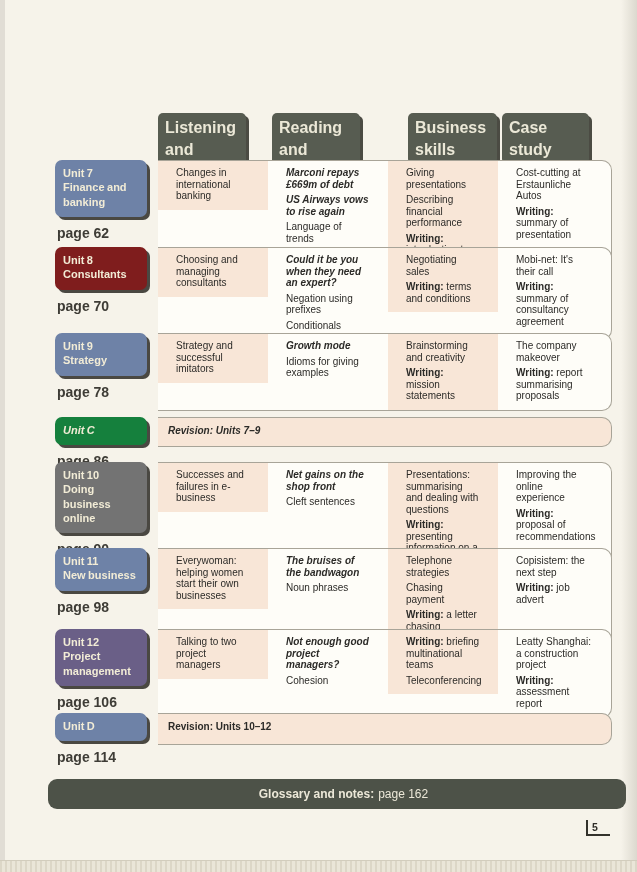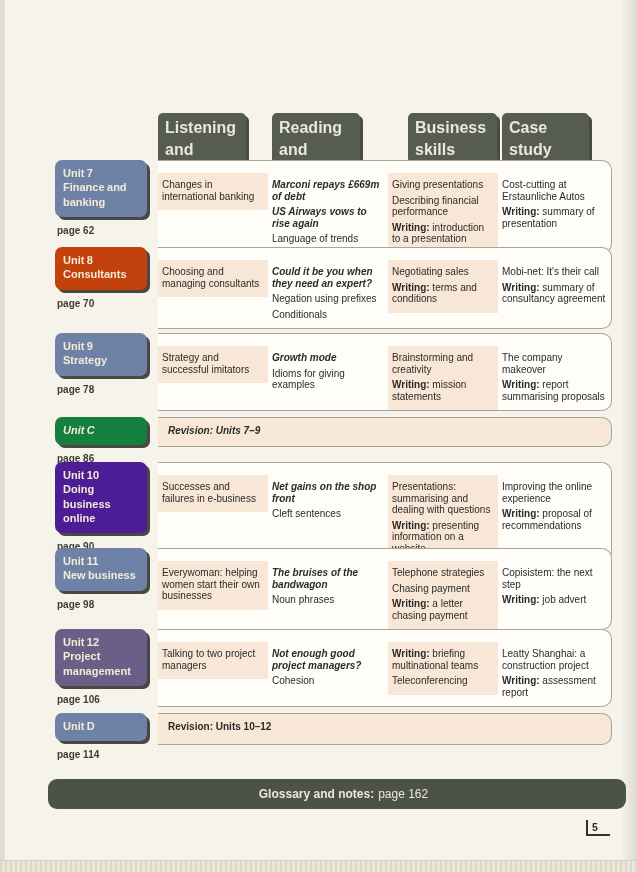--- a/index.html
+++ b/index.html
@@ -12,26 +12,26 @@
   
   .htab{position:absolute;top:113px;background:var(--header-tab,#575c51);color:#ebe8d7;
         font-size:16px;font-weight:700;line-height:1.35;padding:4px 7px;border-radius:5px;
         box-shadow:3px 3px 0 rgba(45,45,38,.85);box-sizing:border-box;word-spacing:-.3px;}
 
   
   .row{position:absolute;left:55px;width:557px;}
   .unit-col{position:absolute;left:0;top:0;width:100px;}
   .unit-tab{width:92px;box-sizing:border-box;border-radius:7px;padding:6px 8px 8px;color:var(--tab-text,#f2ecd6);
             font-size:11px;font-weight:700;line-height:1.3;box-shadow:3px 3px 0 rgba(50,48,42,.88);word-spacing:-.6px;}
-  .page-ref{margin:8px 0 0 2px;font-size:10px;font-weight:700;color:#3e3c36;}
+  .page-ref{margin:8px 0 0 2px;font-size:14px;font-weight:700;color:#3e3c36;}
   .content{position:absolute;left:103px;top:0;width:454px;box-sizing:border-box;background:#fefdf8;
            border:1px solid #a8a498;border-left:none;border-radius:0 10px 10px 0;}
   .grid{display:grid;grid-template-columns:110px 120px 110px 1fr;}
   .cell{min-width:0;}
-  .cin{padding:6px 4px 8px;margin-top:12px;}
+  .cin{padding:6px 18px 8px;}
   .cell.tint .cin{background:var(--peach,#f8e6d7);}
   .item{font-size:10px;line-height:1.15;color:var(--text-dark,#2c2b28);margin:0 0 4px;}
   .item:last-child{margin-bottom:0;}
   .item.it{font-style:italic;font-weight:700;}
   .item b{font-weight:700;}
   .content.rev{background:var(--peach,#f8e6d7);min-height:30px;}
   .content.rev b{display:block;padding:7px 10px;font-size:10px;color:var(--text-dark,#2c2b28);}
 
   
   .footer{position:absolute;left:48px;top:779px;width:565px;height:30px;background:var(--footer,#4d5248);
@@ -94,21 +94,21 @@
           <div class="cell">
             <div class="cin">
               <div class="item">Cost-cutting at Erstaunliche Autos</div>
               <div class="item"><b>Writing:</b> summary of presentation</div>
             </div>
           </div>
         </div>
       </div>
       <div class="row" style="top: 247px;">
         <div class="unit-col">
-          <div class="unit-tab" style="background: #c2410c;">
+          <div class="unit-tab" style="background: #7f1d1d;">
             <div class="unit-name">Unit 8</div>
             <div class="unit-title">Consultants</div>
           </div>
           <div class="page-ref">page 70</div>
         </div>
         <div class="content grid" style="min-height: 80px;">
           <div class="cell tint">
             <div class="cin">
               <div class="item">Choosing and managing consultants</div>
             </div>
@@ -174,21 +174,21 @@
             <div class="unit-name">Unit C</div>
           </div>
           <div class="page-ref">page 86</div>
         </div>
         <div class="content rev" style="min-height: 30px; font-style: italic;">
           <b>Revision: Units 7–9</b>
         </div>
       </div>
       <div class="row" style="top: 462px;">
         <div class="unit-col">
-          <div class="unit-tab" style="background: #4c1d95;">
+          <div class="unit-tab" style="background: #737373;">
             <div class="unit-name">Unit 10</div>
             <div class="unit-title">Doing business online</div>
           </div>
           <div class="page-ref">page 90</div>
         </div>
         <div class="content grid" style="min-height: 84px;">
           <div class="cell tint">
             <div class="cin">
               <div class="item">Successes and failures in e-business</div>
             </div>

